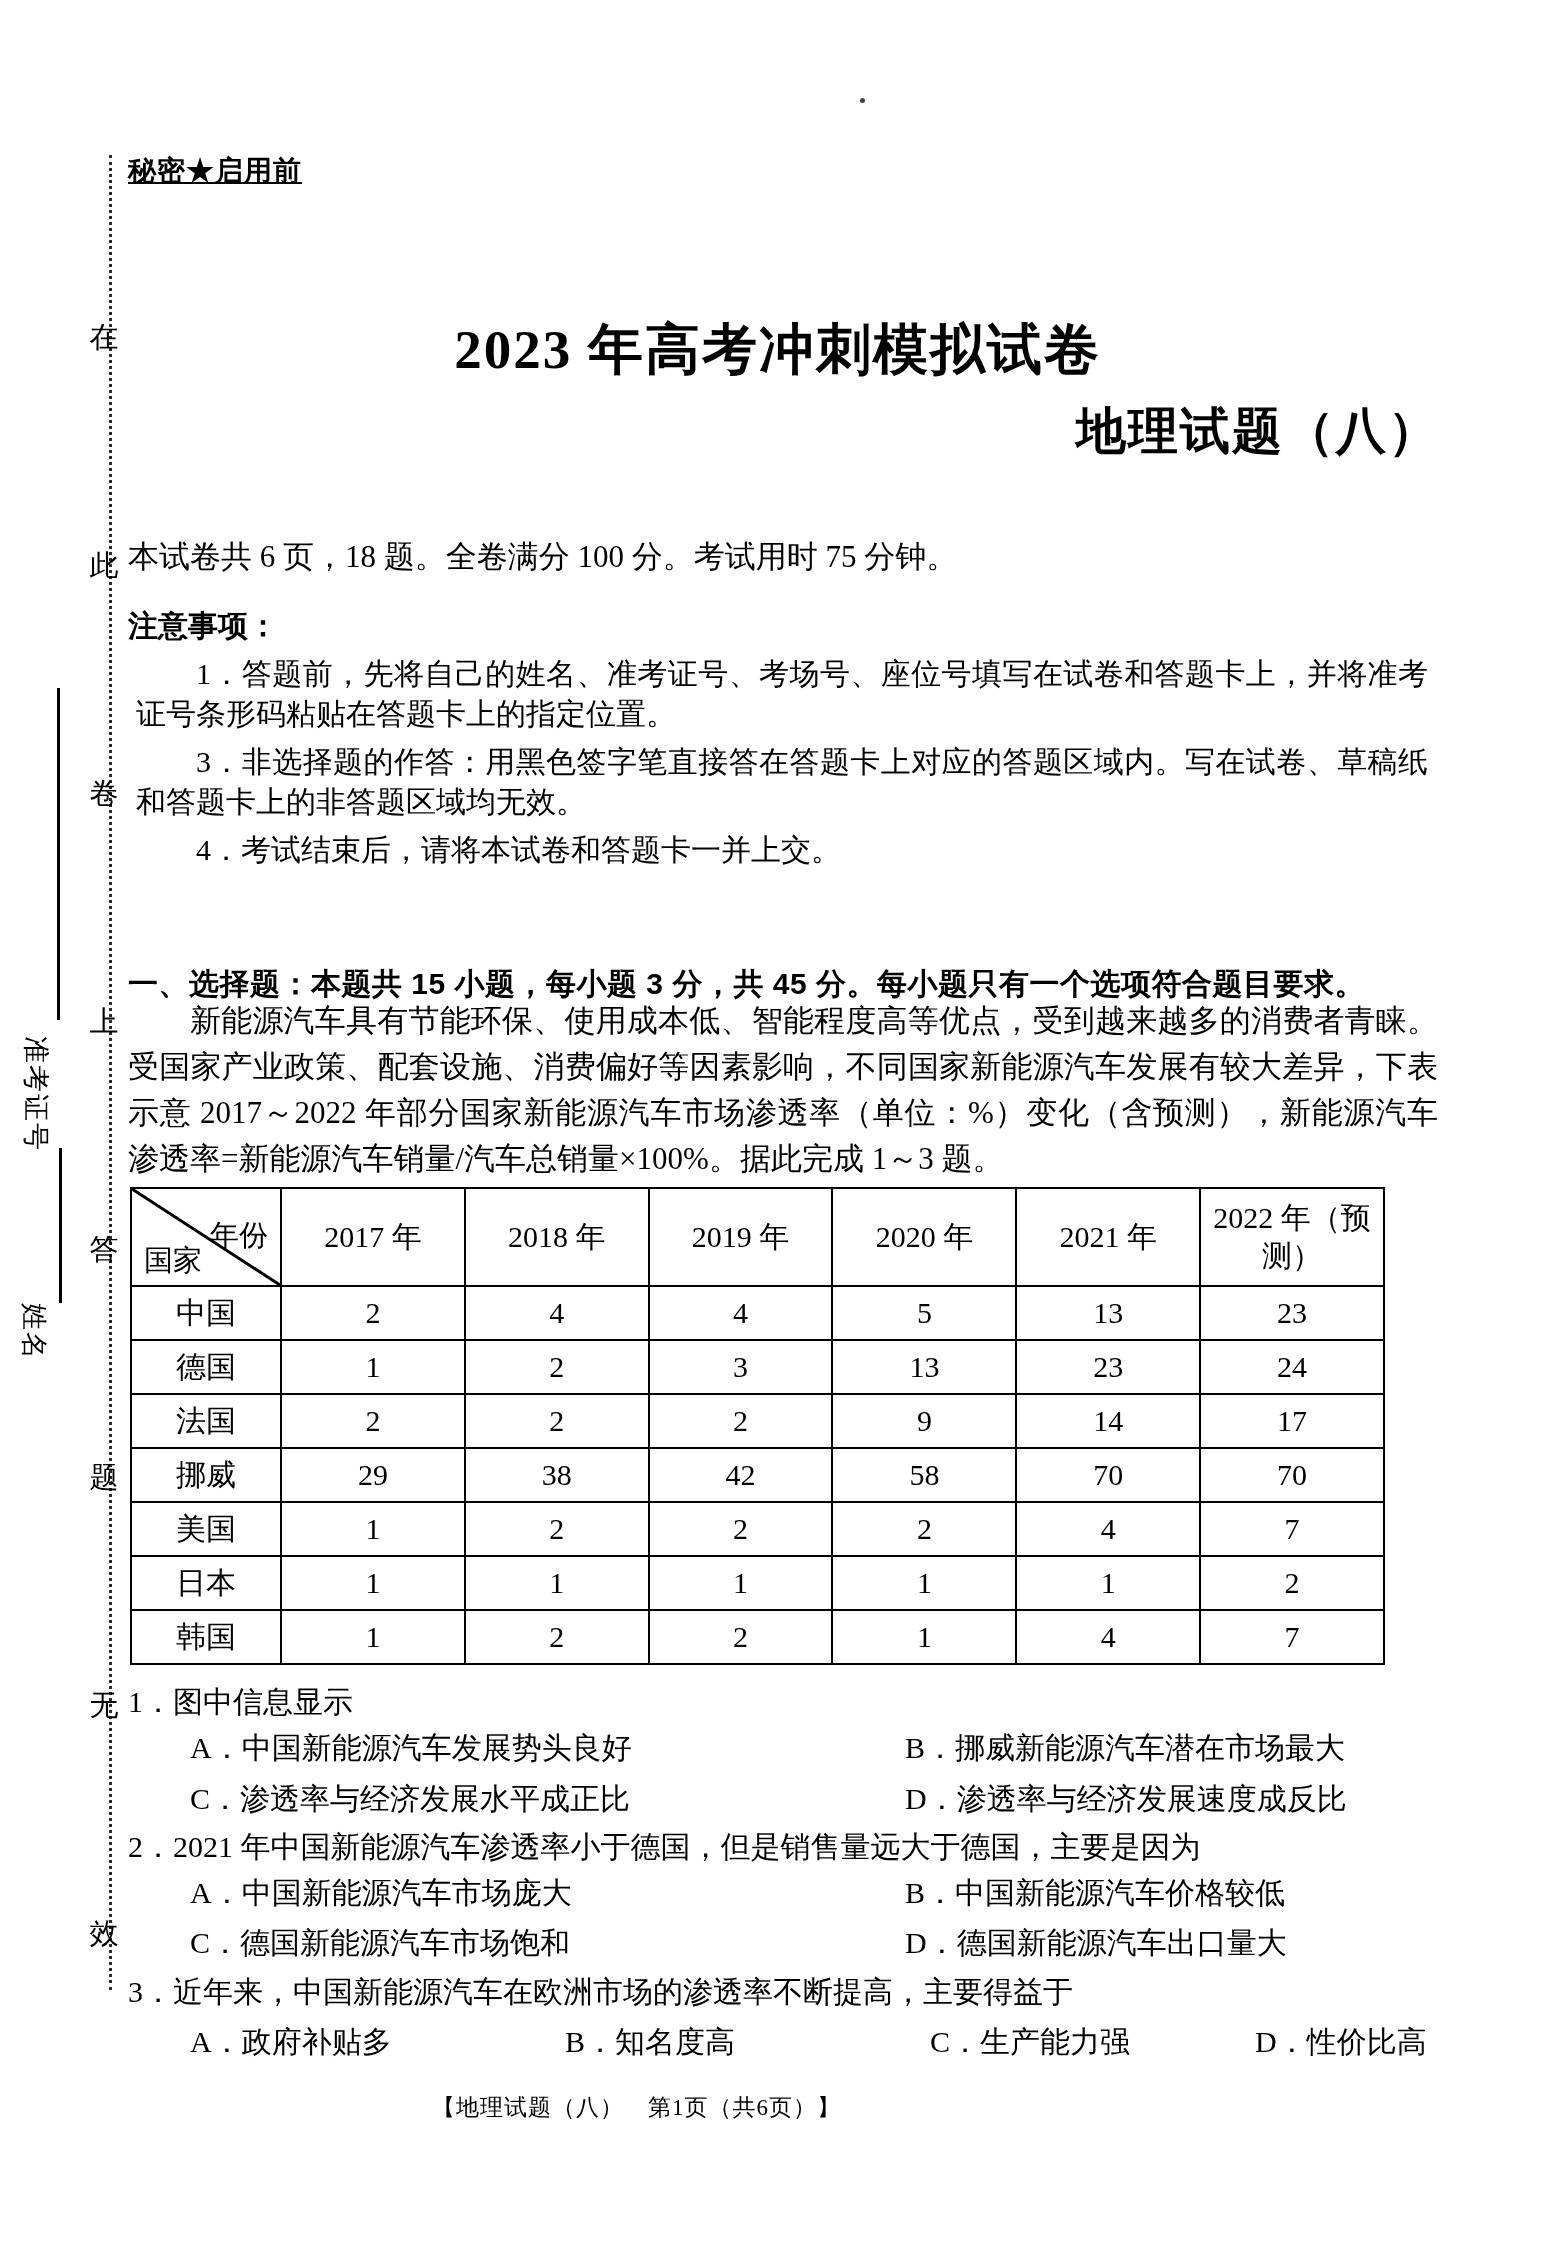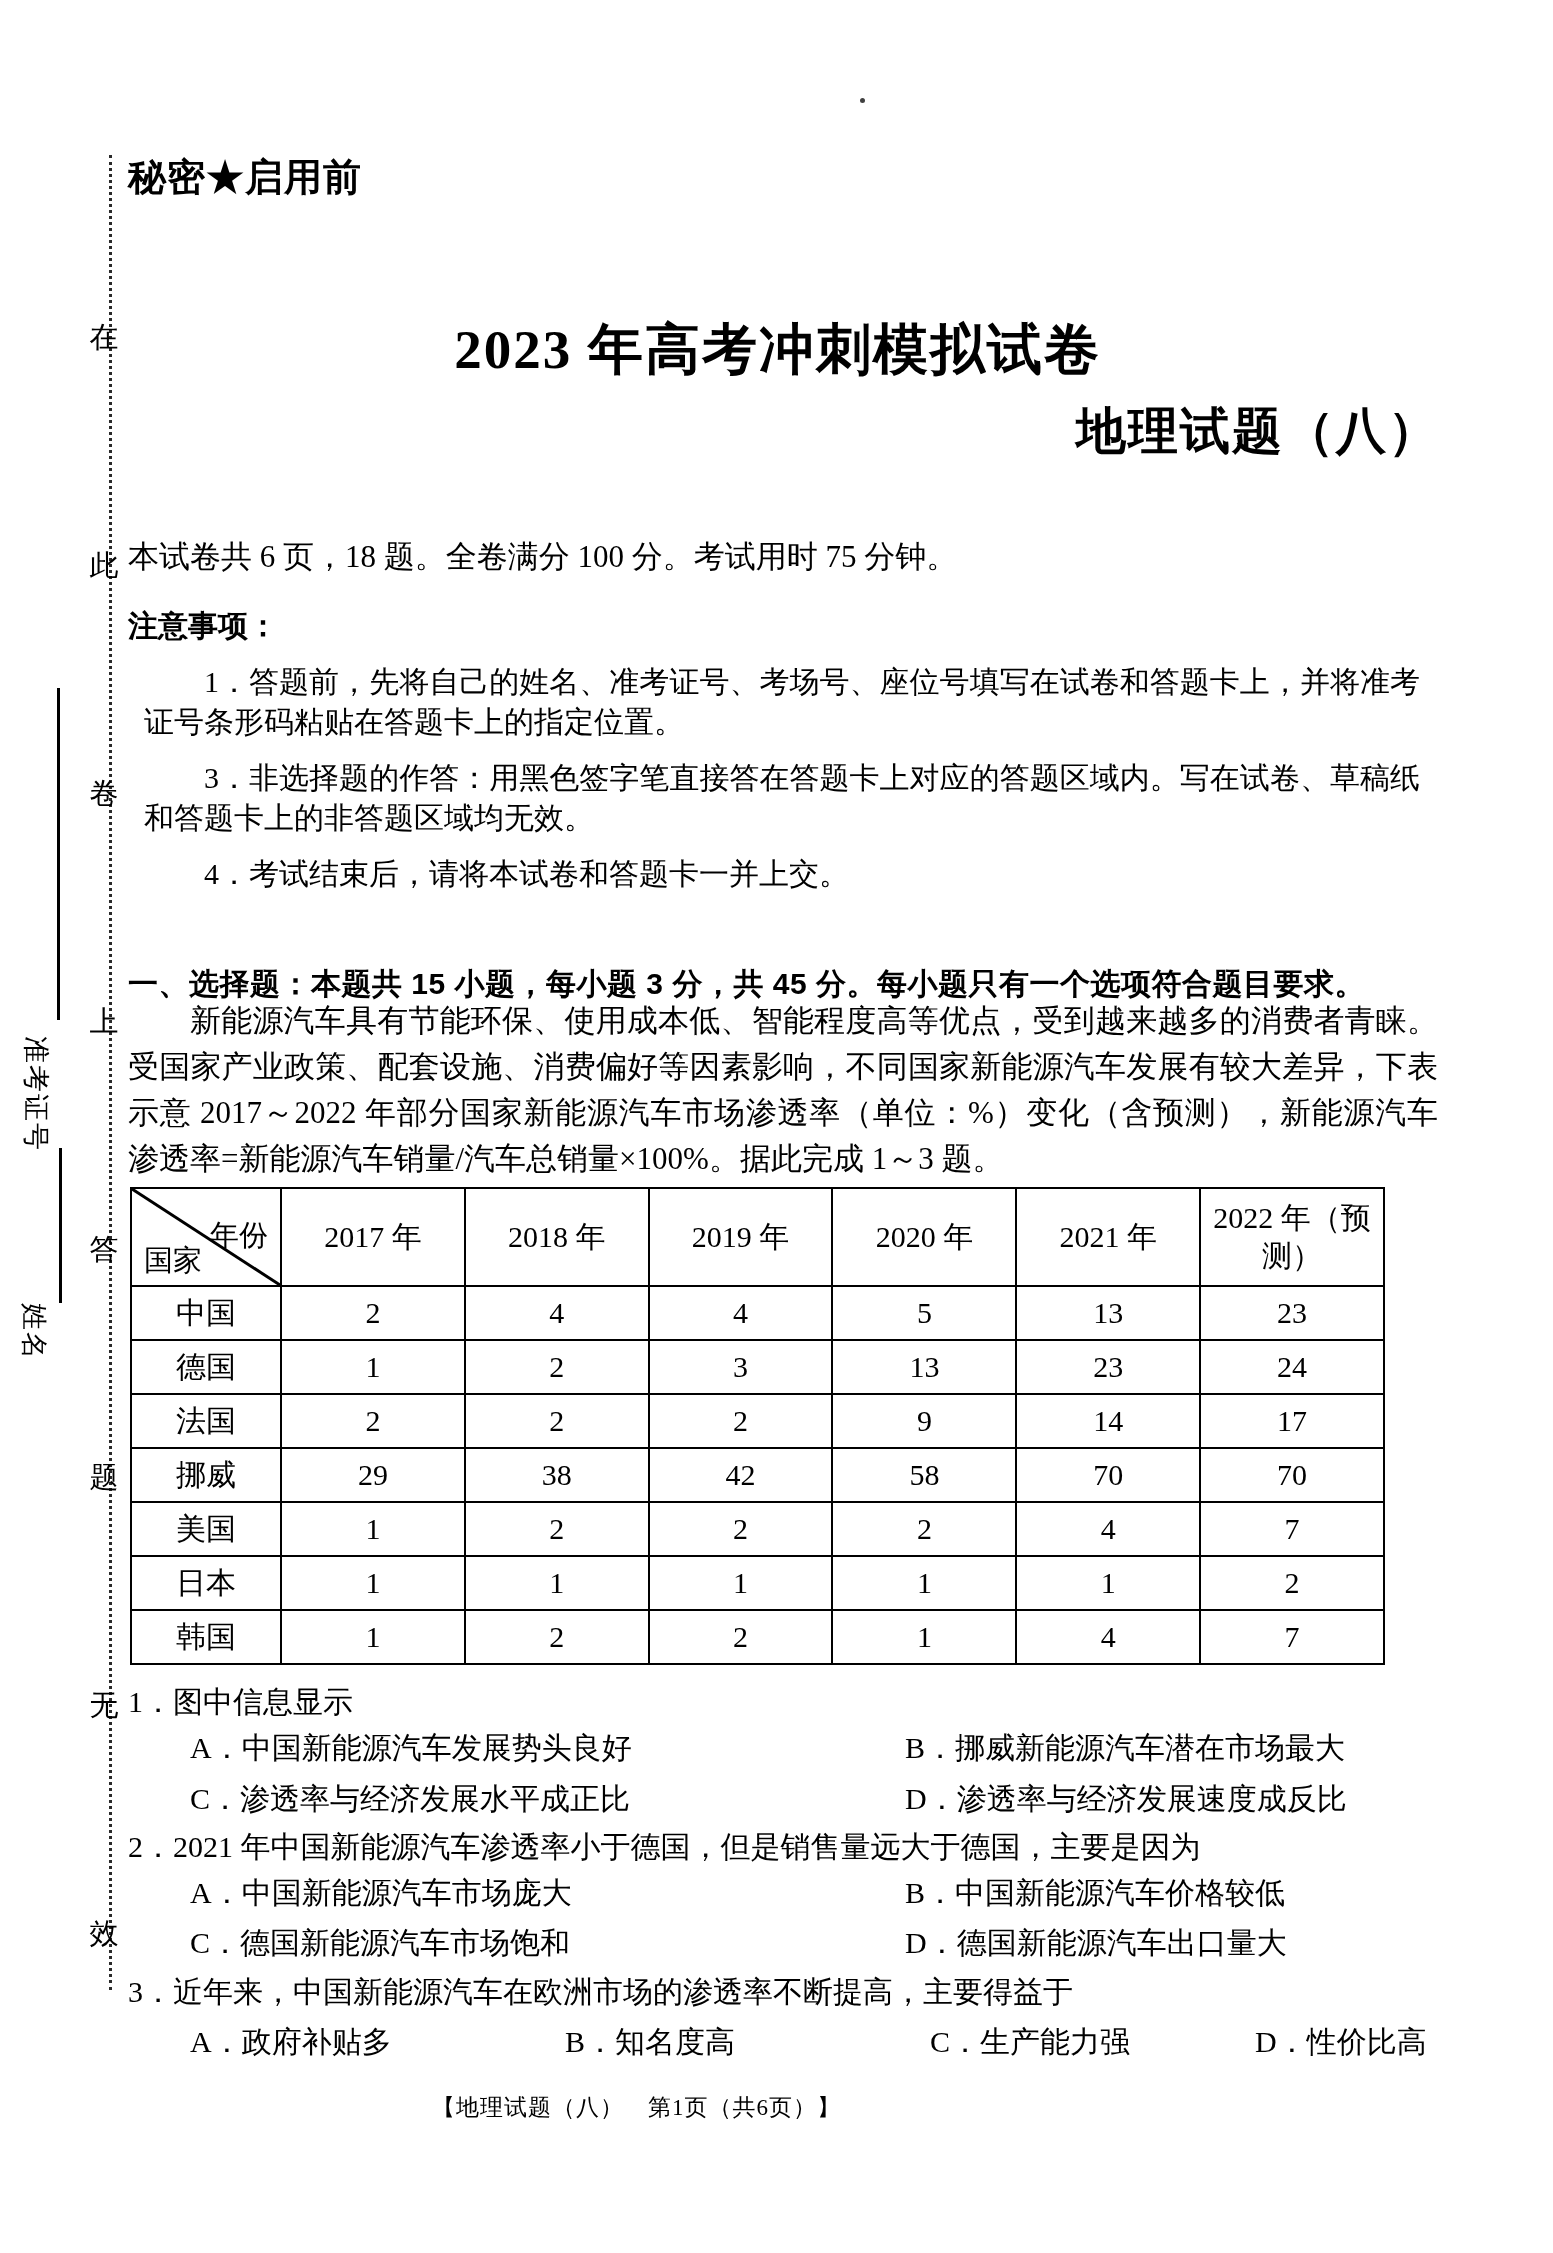--- a/index.html
+++ b/index.html
@@ -10,30 +10,30 @@
   }
   .abs { position:absolute; }
   .heiti { font-family:"Liberation Sans", sans-serif; font-weight:bold; }
 
   
   .dashed-line { left:109px; top:155px; height:1835px; width:0; border-left:3px dotted #2a2a2a; }
   .margin-char { left:88px; width:32px; text-align:center; font-size:29px; line-height:32px; }
   .fill-line { width:3px; background:#000; }
   .rot-label { font-size:27px; letter-spacing:2px; text-align:center; transform:rotate(90deg); transform-origin:center center; white-space:nowrap; }
 
-  .classification { left:128px; top:152px; font-size:38px; letter-spacing:1px; }
+  .classification { left:128px; top:152px; font-size:28px; letter-spacing:1px;text-decoration:underline; }
   .stray-mark { left:860px; top:98px; width:5px; height:5px; border-radius:50%; background:#000; opacity:.75; }
 
   .title-1 { left:115px; top:313px; width:1325px; text-align:center; font-size:55px; font-weight:bold; letter-spacing:2px; }
   .title-2 { left:115px; top:398px; width:1325px; text-align:right; font-size:50px; font-weight:bold; letter-spacing:2px; }
 
   .intro { left:128px; top:536px; font-size:31px; }
   .notice-heading { left:128px; top:606px; font-size:30px; }
   .notice-items { left:128px; top:646px; width:1308px; font-size:30px; line-height:40px; text-align:justify; }
-  .notice-items p { margin:16px; text-indent:2em; }
+  .notice-items p { margin:8px; text-indent:2em; }
 
   .section-heading { left:128px; top:964px; font-size:30px; letter-spacing:0.5px; }
   .passage { left:128px; top:998px; width:1310px; font-size:31px; line-height:46px; text-indent:2em; text-align:justify; }
 
   .ptable { left:130px; top:1187px; width:1255px; border-collapse:collapse; table-layout:fixed; }
   .ptable td { border:2px solid #000; text-align:center; vertical-align:middle; font-size:30px; padding:0; }
   .ptable thead td { height:96px; line-height:38px; }
   .ptable tbody td { height:52px; }
   .corner-cell { position:relative; }
   .corner-cell svg { position:absolute; left:0; top:0; width:100%; height:100%; }

